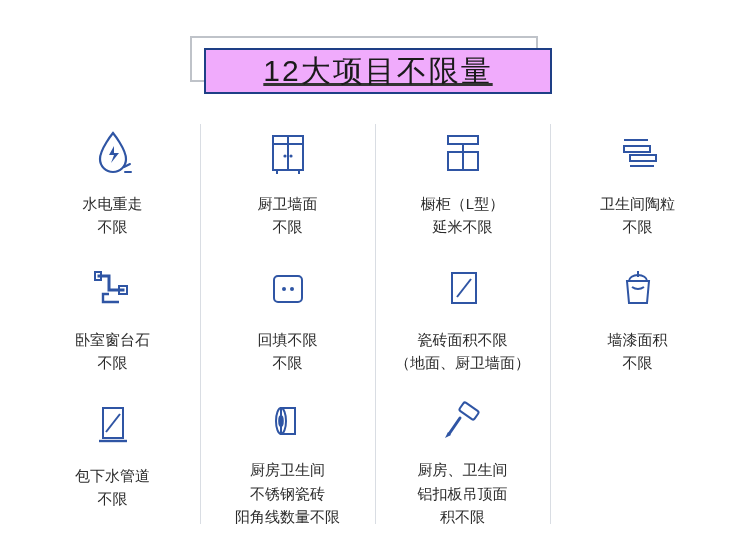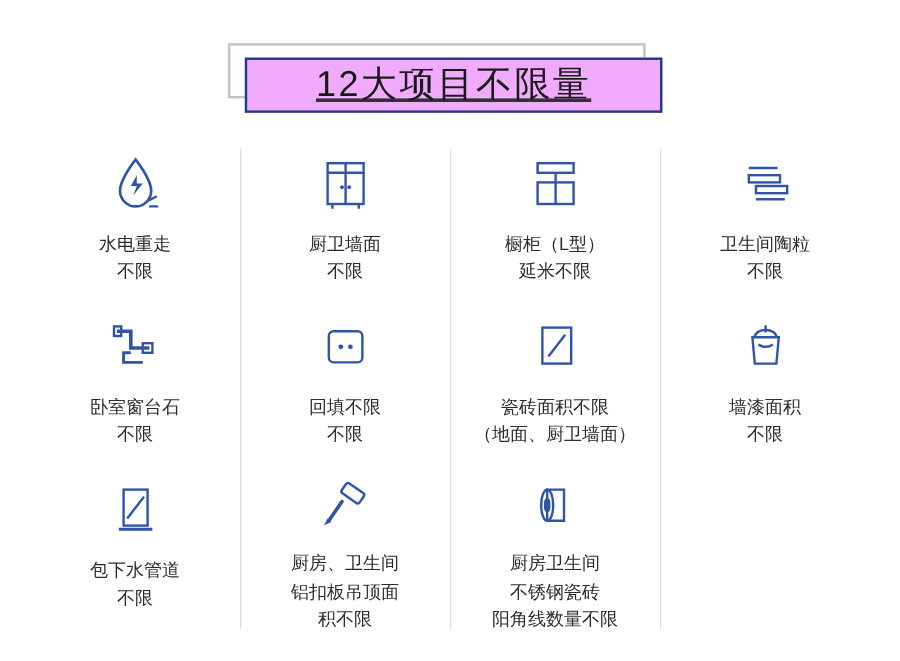--- a/index.html
+++ b/index.html
@@ -232,38 +232,38 @@
           <line x1="7" y1="39" x2="35" y2="39" stroke="#2f55a4" stroke-width="2.4"></line>
         </svg>
       </div>
       <div class="label">包下水管道
 不限</div>
     </div>
 
 
     <div class="cell">
       <div class="icon">
+        <svg width="42" height="46" viewBox="0 0 42 46">
+          <path d="M14 8 h14 a0 0 0 0 1 0 0 v26 h-14 z" fill="none" stroke="#2f55a4" stroke-width="2"></path>
+          <ellipse cx="14" cy="21" rx="5" ry="13" fill="none" stroke="#2f55a4" stroke-width="2"></ellipse>
+          <ellipse cx="14" cy="21" rx="1.8" ry="5" fill="none" stroke="#2f55a4" stroke-width="2"></ellipse>
+        </svg>
+      </div>
+      <div class="label">厨房卫生间
+不锈钢瓷砖
+阳角线数量不限</div>
+    </div>
+
+    <div class="cell">
+      <div class="icon">
         <svg width="46" height="46" viewBox="0 0 46 46">
           <rect x="20" y="6" width="18" height="10" rx="2" transform="rotate(35 29 11)" fill="none" stroke="#2f55a4" stroke-width="2"></rect>
           <path d="M20 18 L9 34" stroke="#2f55a4" stroke-width="3" stroke-linecap="round"></path>
           <path d="M8 32 l-3 6 6 -3 z" fill="#2f55a4"></path>
         </svg>
       </div>
       <div class="label">厨房、卫生间
 铝扣板吊顶面
 积不限</div>
     </div>
 
-    <div class="cell">
-      <div class="icon">
-        <svg width="42" height="46" viewBox="0 0 42 46">
-          <path d="M14 8 h14 a0 0 0 0 1 0 0 v26 h-14 z" fill="none" stroke="#2f55a4" stroke-width="2"></path>
-          <ellipse cx="14" cy="21" rx="5" ry="13" fill="none" stroke="#2f55a4" stroke-width="2"></ellipse>
-          <ellipse cx="14" cy="21" rx="1.8" ry="5" fill="none" stroke="#2f55a4" stroke-width="2"></ellipse>
-        </svg>
-      </div>
-      <div class="label">厨房卫生间
-不锈钢瓷砖
-阳角线数量不限</div>
-    </div>
-
   </div>
 </div>
 
 </body></html>

